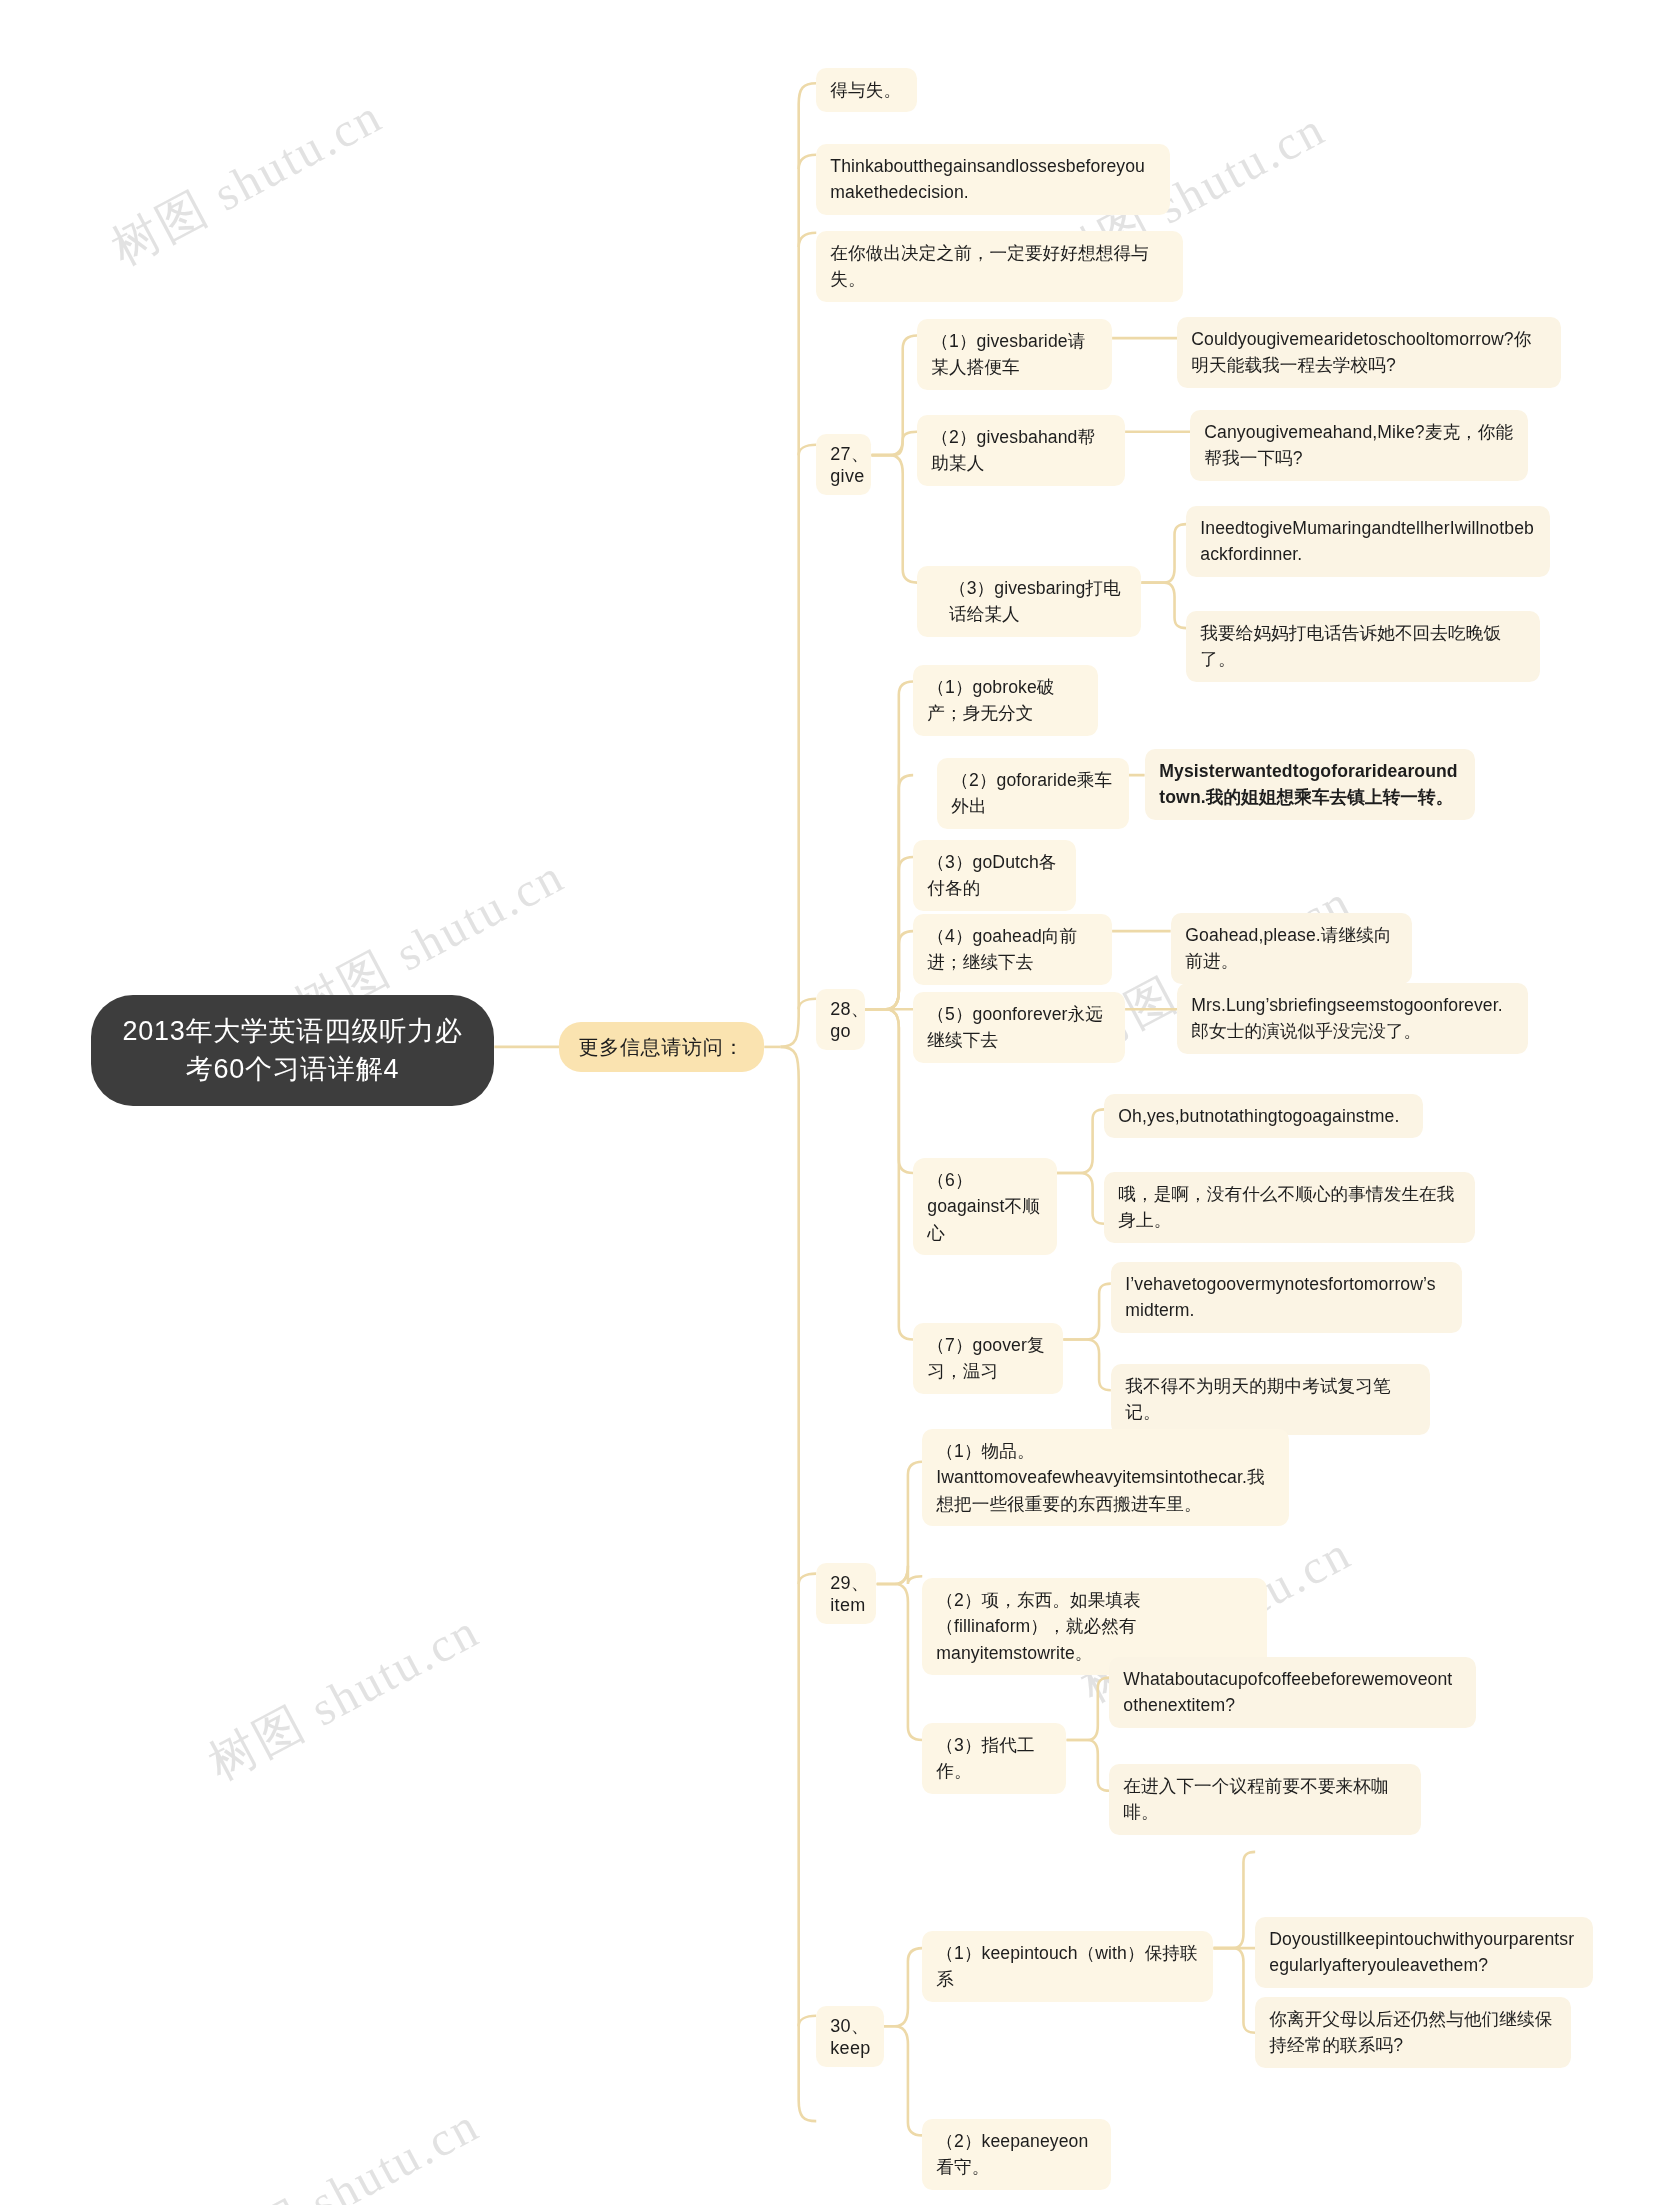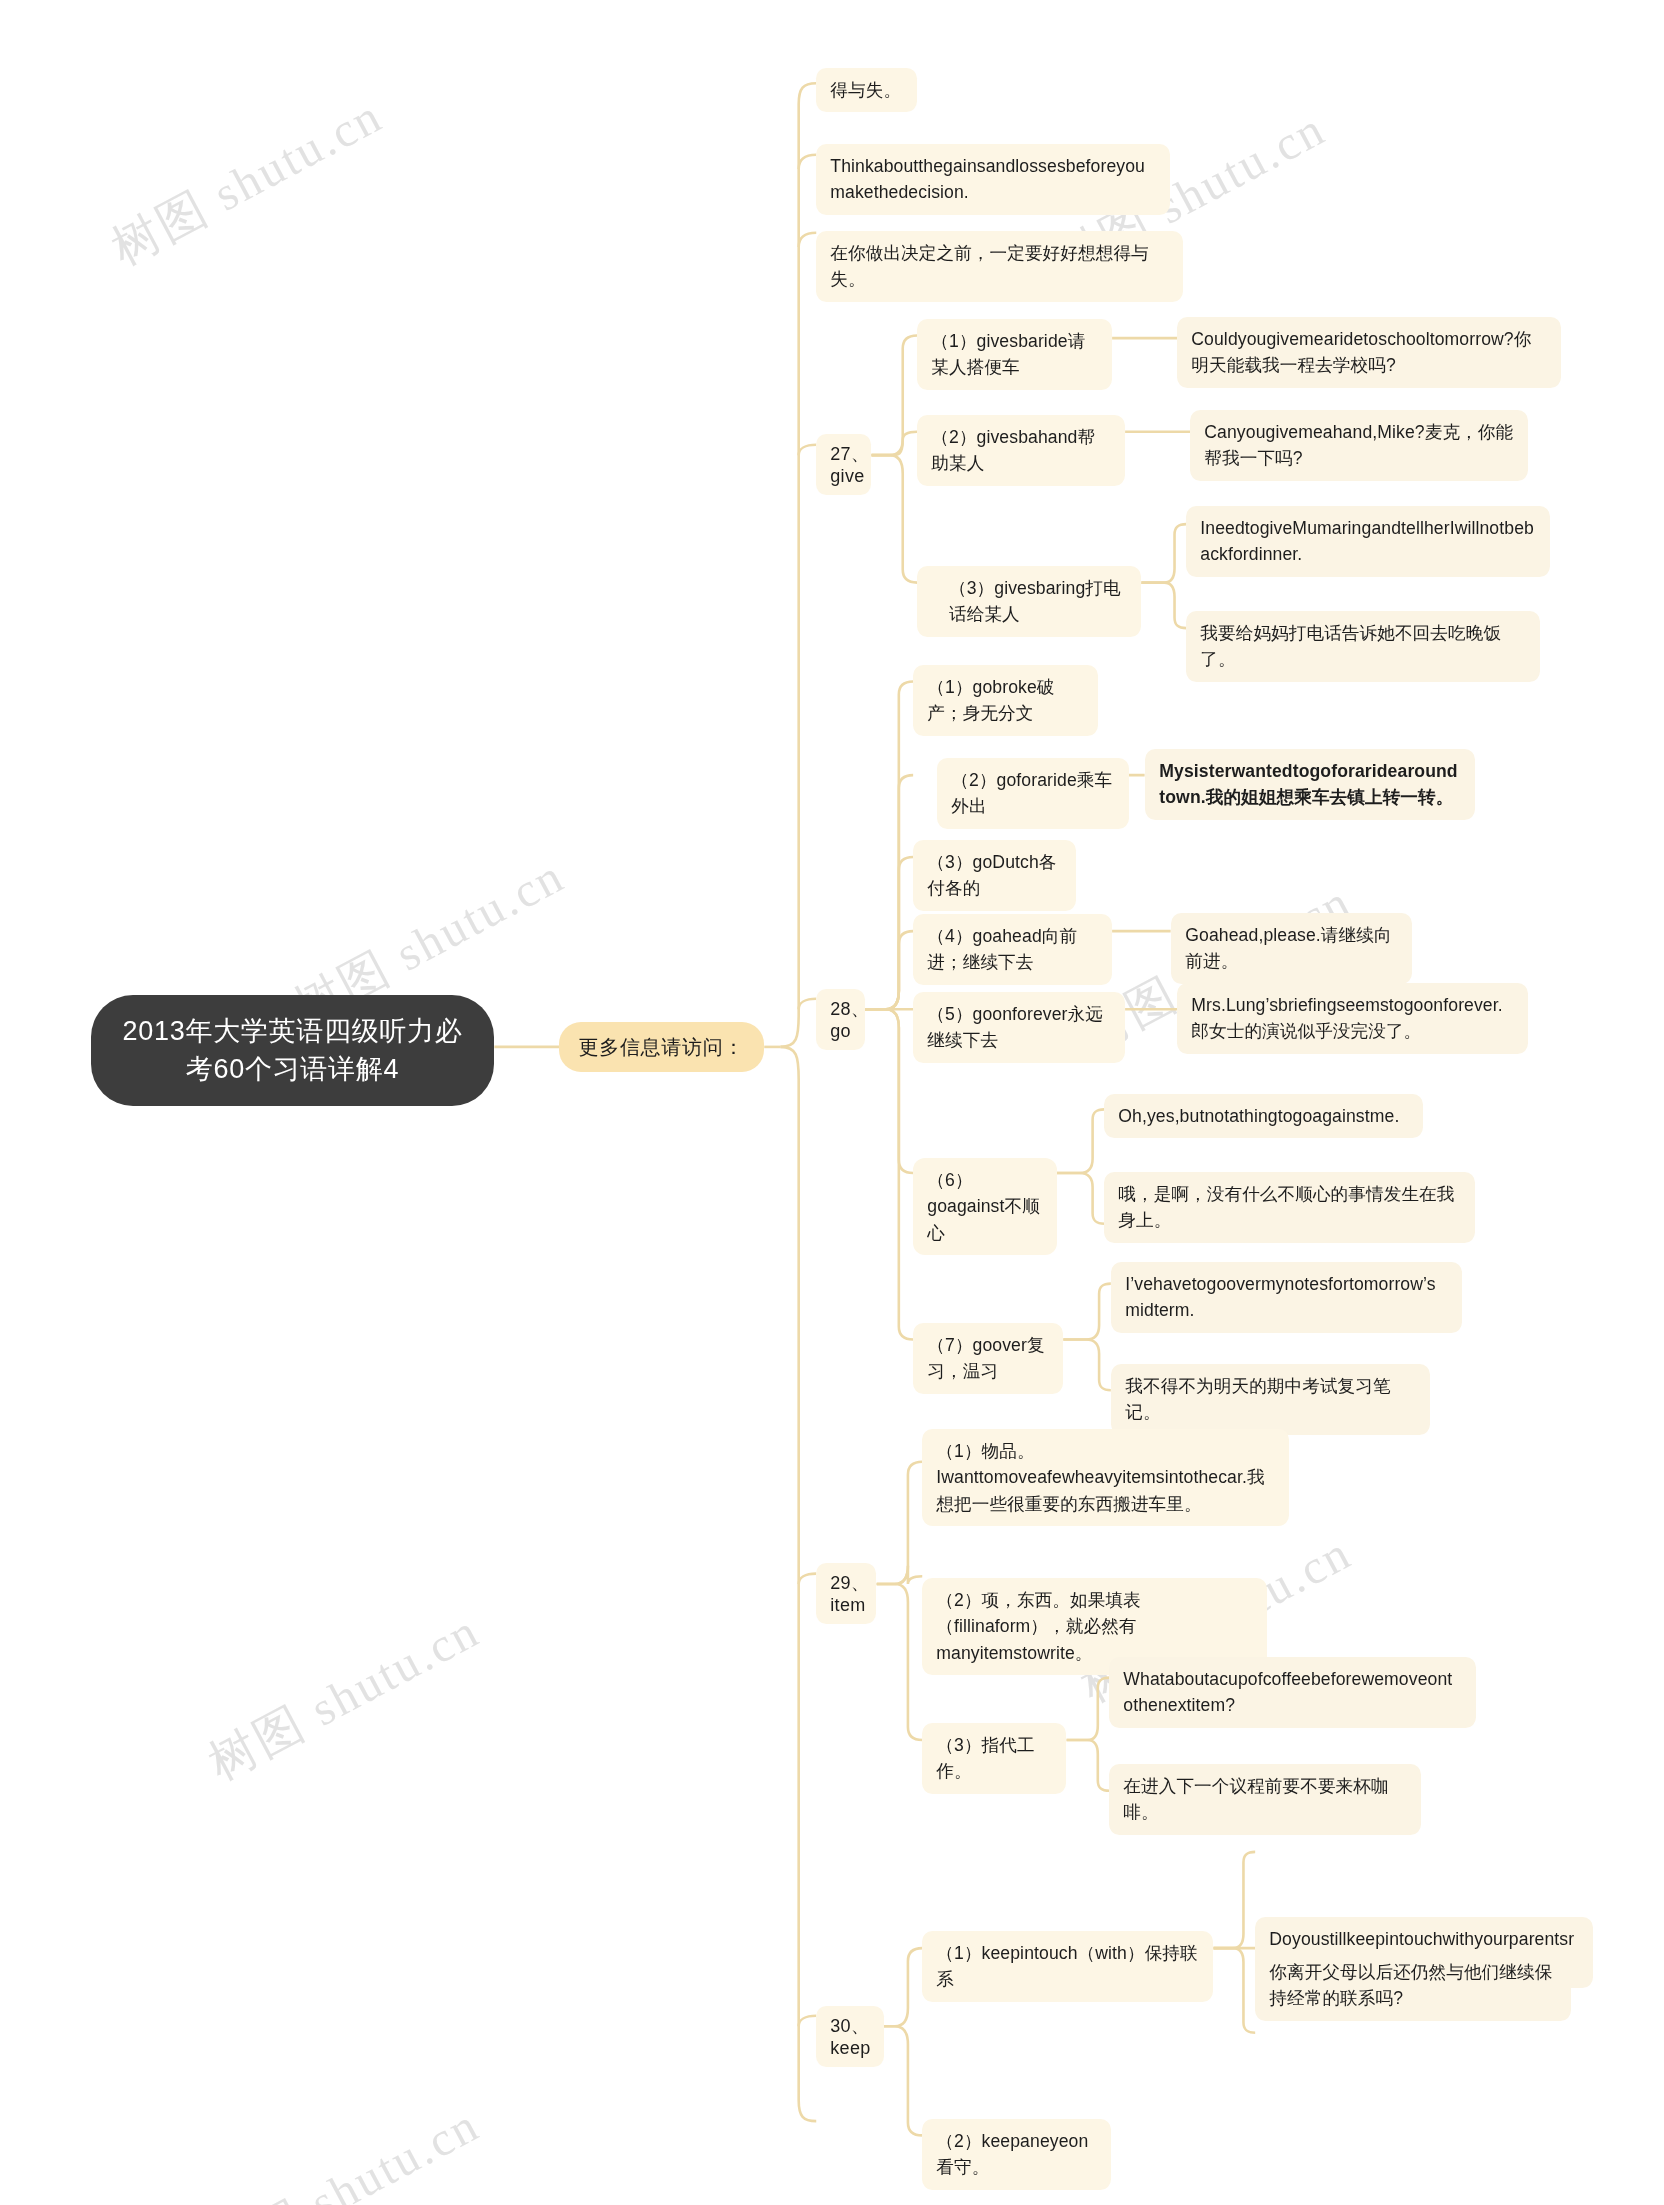--- a/index.html
+++ b/index.html
@@ -274,21 +274,21 @@
   <div class="grp" style="left:816px; top:2006px; width:68px;">
     <span>30、keep</span>
   </div>
 
   <div class="node lvl2" style="left:922px; top:1931px; width:291px;">
     <span>（1）keepintouch（with）保持联系</span>
   </div>
   <div class="node lvl3" style="left:1255px; top:1917px; width:338px;">
     <span>Doyoustillkeepintouchwithyourparentsregularlyafteryouleavethem?</span>
   </div>
-  <div class="node lvl3" style="left:1255px; top:1950px; width:316px;">
+  <div class="node lvl3" style="left:1255px; top:1997px; width:316px;">
     <span>你离开父母以后还仍然与他们继续保持经常的联系吗?</span>
   </div>
 
   <div class="node lvl2" style="left:922px; top:2119px; width:189px;">
     <span>（2）keepaneyeon看守。</span>
   </div>
 
 </div>
 
 

